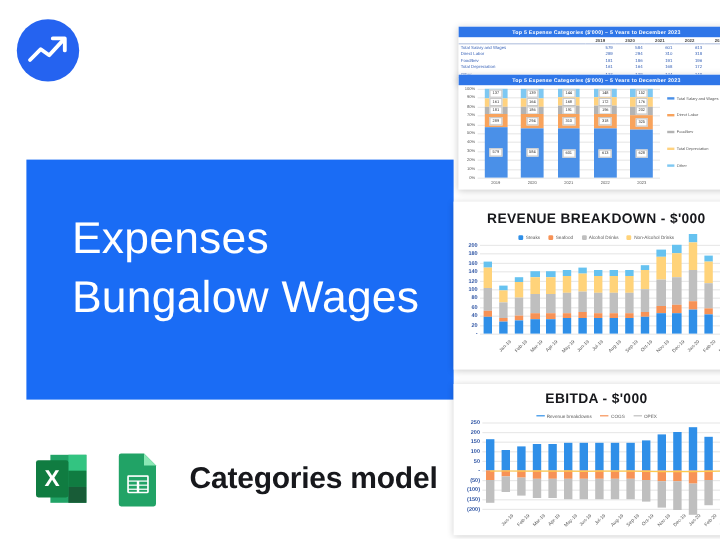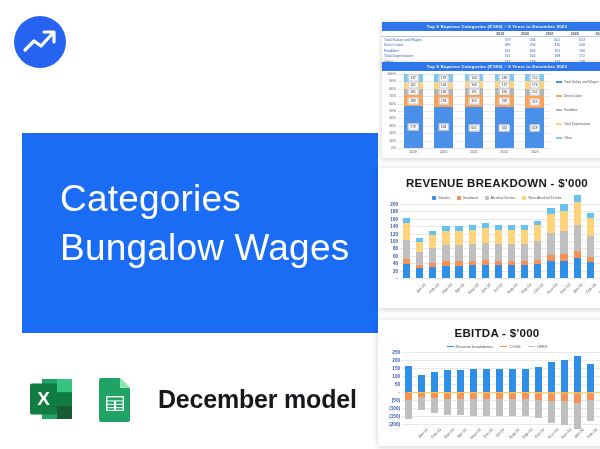--- a/index.html
+++ b/index.html
@@ -90,21 +90,21 @@
     <div class="logo-circle">
       <svg width="52" height="52" viewBox="0 0 52 52">
         <path d="M11 34 L20 25 L27 30 L39 17" stroke="#ffffff" stroke-width="3.2" fill="none" stroke-linecap="round" stroke-linejoin="round"></path>
         <path d="M30 16 L40 16 L40 26" stroke="#ffffff" stroke-width="3.2" fill="none" stroke-linecap="round" stroke-linejoin="round"></path>
       </svg>
     </div>
   </div>
 
   <div class="banner">
     <div class="banner-title">
-      <span class="ln">Categories</span>
+      <span class="ln">Expenses</span>
       <span class="ln">Bungalow Wages</span>
     </div>
   </div>
 
   <div class="footer">
     <div class="xls-icon">
       <svg width="50" height="50" viewBox="0 0 50 50">
         <rect x="16" y="5" width="30" height="40" fill="#21A366"></rect>
         <rect x="31" y="5" width="15" height="13.3" fill="#33C481"></rect>
         <rect x="31" y="18.3" width="15" height="13.3" fill="#107C41"></rect>
@@ -120,21 +120,21 @@
         <rect x="16" y="22" width="18" height="15" rx="1.2" fill="#ffffff"></rect>
         <rect x="17.4" y="23.4" width="15.2" height="3" fill="#21A366"></rect>
         <rect x="17.4" y="27.4" width="6.6" height="2.4" fill="#21A366"></rect>
         <rect x="26" y="27.4" width="6.6" height="2.4" fill="#21A366"></rect>
         <rect x="17.4" y="30.8" width="6.6" height="2.4" fill="#21A366"></rect>
         <rect x="26" y="30.8" width="6.6" height="2.4" fill="#21A366"></rect>
         <rect x="17.4" y="34.2" width="6.6" height="1.6" fill="#21A366"></rect>
         <rect x="26" y="34.2" width="6.6" height="1.6" fill="#21A366"></rect>
       </svg>
     </div>
-    <div class="footer-label">December model</div>
+    <div class="footer-label">Categories model</div>
   </div>
 
   <div class="card card1">
     <div class="tbl-bar">Top 5 Expense Categories ($'000) – 5 Years to December 2023</div>
     <table class="tbl">
       <tbody>
           <tr class="hdr">
         <td class="lbl"></td>
         <td class="num">2019</td>
         <td class="num">2020</td>

